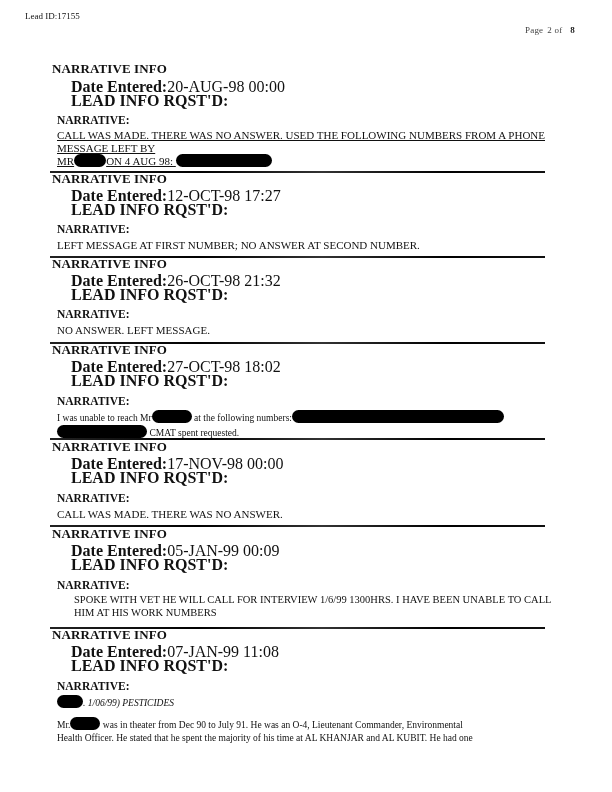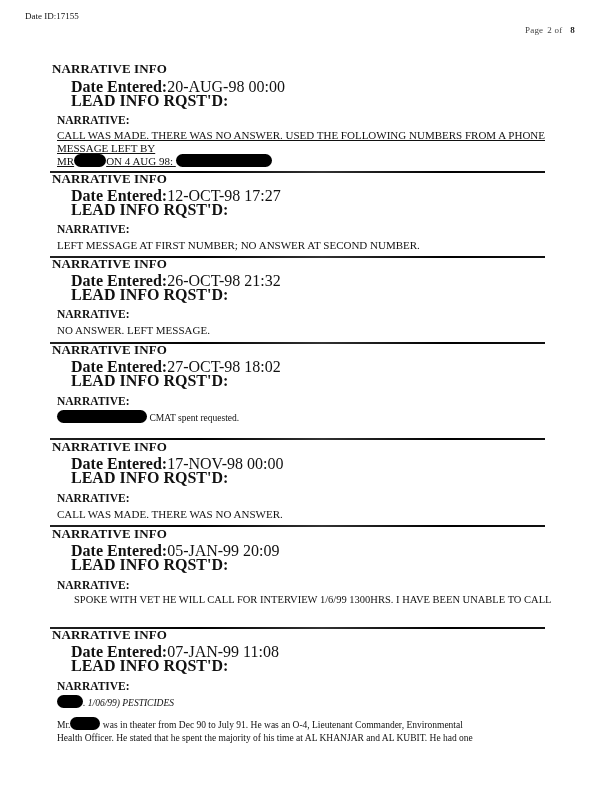--- a/index.html
+++ b/index.html
@@ -75,21 +75,21 @@
       background: #000;
       border-radius: 7px;
       height: 13px;
       vertical-align: -2px;
     }
     .sm { font-size: 9.5px; }
   </style>
 </head>
 <body>
 
-<div class="page-header-left">Date ID:17155</div>
+<div class="page-header-left">Lead ID:17155</div>
 <div class="page-header-right">
   <span>Page</span><span class="num">2</span>
   <span>of</span><span class="total">8</span>
 </div>
 
 <div>
   <div class="section-title" style="top:61px;">NARRATIVE INFO</div>
   <div class="field-line" style="top:78px;">
     <span class="field-label">Date Entered:</span><span class="field-value">20-AUG-98 00:00</span>
   </div>
@@ -130,20 +130,24 @@
 
 <div>
   <div class="section-title" style="top:342px;">NARRATIVE INFO</div>
   <div class="field-line" style="top:358px;">
     <span class="field-label">Date Entered:</span><span class="field-value">27-OCT-98 18:02</span>
   </div>
   <div class="field-line field-label" style="top:372px;">LEAD INFO RQST'D:</div>
   <div class="narr-label" style="top:395px;">NARRATIVE:</div>
   <div class="narr-text sm" style="top:410px; line-height:13px;">
     <div>
+      <span>I was unable to reach Mr</span><span class="redact" style="width:40px;"></span>
+      <span>at the following numbers:</span><span class="redact" style="width:212px;"></span>
+    </div>
+    <div>
       <span class="redact" style="width:90px;"></span>
       <span>CMAT spent requested.</span>
     </div>
   </div>
 </div>
 <div class="rule" style="top:438px;"></div>
 
 <div>
   <div class="section-title" style="top:439px;">NARRATIVE INFO</div>
   <div class="field-line" style="top:455px;">
@@ -151,26 +155,27 @@
   </div>
   <div class="field-line field-label" style="top:469px;">LEAD INFO RQST'D:</div>
   <div class="narr-label" style="top:492px;">NARRATIVE:</div>
   <div class="narr-text" style="top:508px;">CALL WAS MADE.  THERE WAS NO ANSWER.</div>
 </div>
 <div class="rule" style="top:525px;"></div>
 
 <div>
   <div class="section-title" style="top:526px;">NARRATIVE INFO</div>
   <div class="field-line" style="top:542px;">
-    <span class="field-label">Date Entered:</span><span class="field-value">05-JAN-99 20:09</span>
+    <span class="field-label">Date Entered:</span><span class="field-value">05-JAN-99 00:09</span>
   </div>
   <div class="field-line field-label" style="top:556px;">LEAD INFO RQST'D:</div>
   <div class="narr-label" style="top:579px;">NARRATIVE:</div>
   <div class="narr-text" style="top:594px; font-size:10.5px;margin-left:17px;">
     <div>SPOKE WITH VET HE WILL CALL FOR INTERVIEW 1/6/99 1300HRS.  I HAVE BEEN UNABLE TO CALL</div>
+    <div>HIM AT HIS WORK NUMBERS</div>
   </div>
 </div>
 <div class="rule" style="top:627px;"></div>
 
 <div>
   <div class="section-title" style="top:627px;">NARRATIVE INFO</div>
   <div class="field-line" style="top:643px;">
     <span class="field-label">Date Entered:</span><span class="field-value">07-JAN-99 11:08</span>
   </div>
   <div class="field-line field-label" style="top:657px;">LEAD INFO RQST'D:</div>

